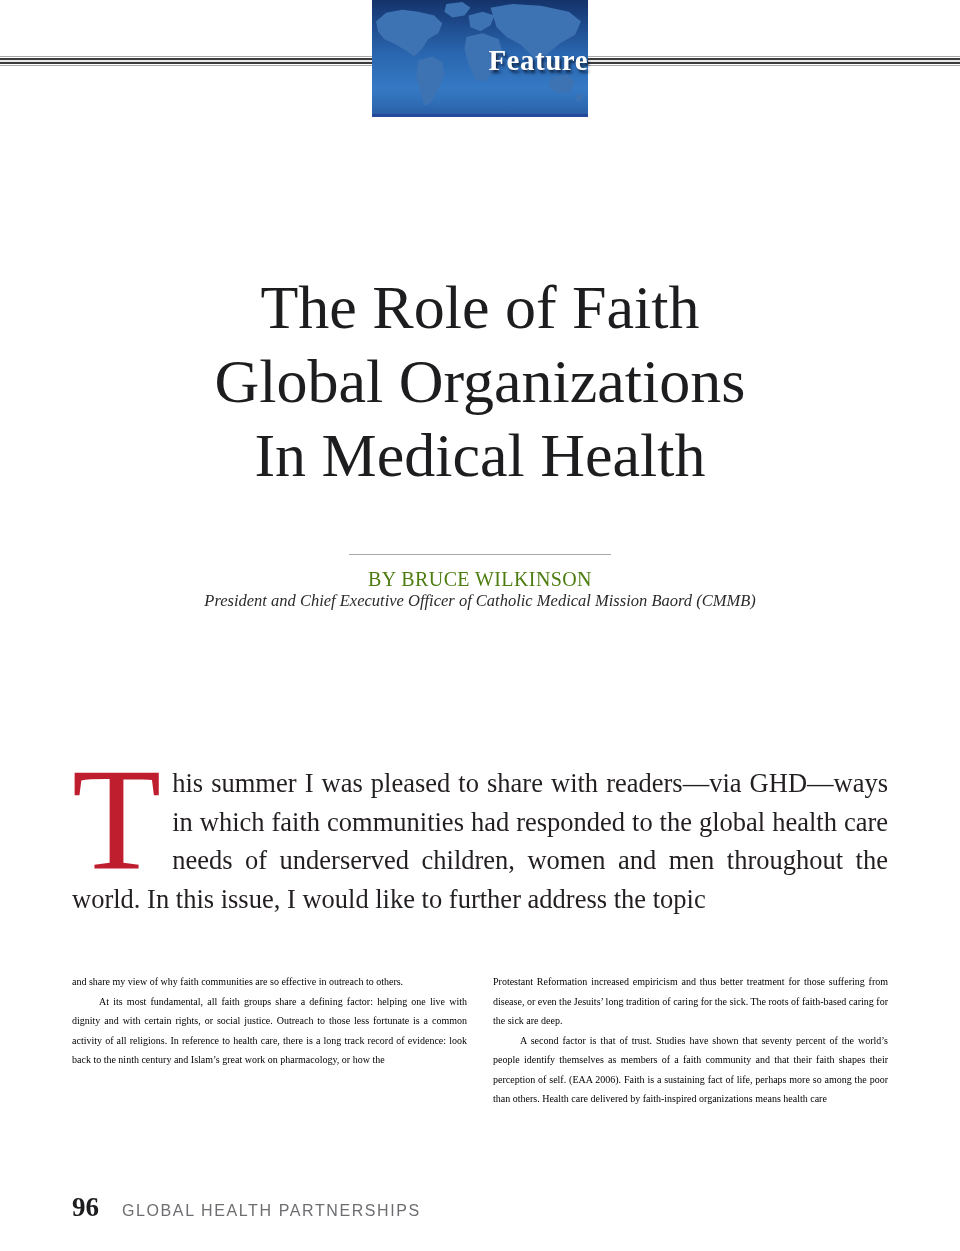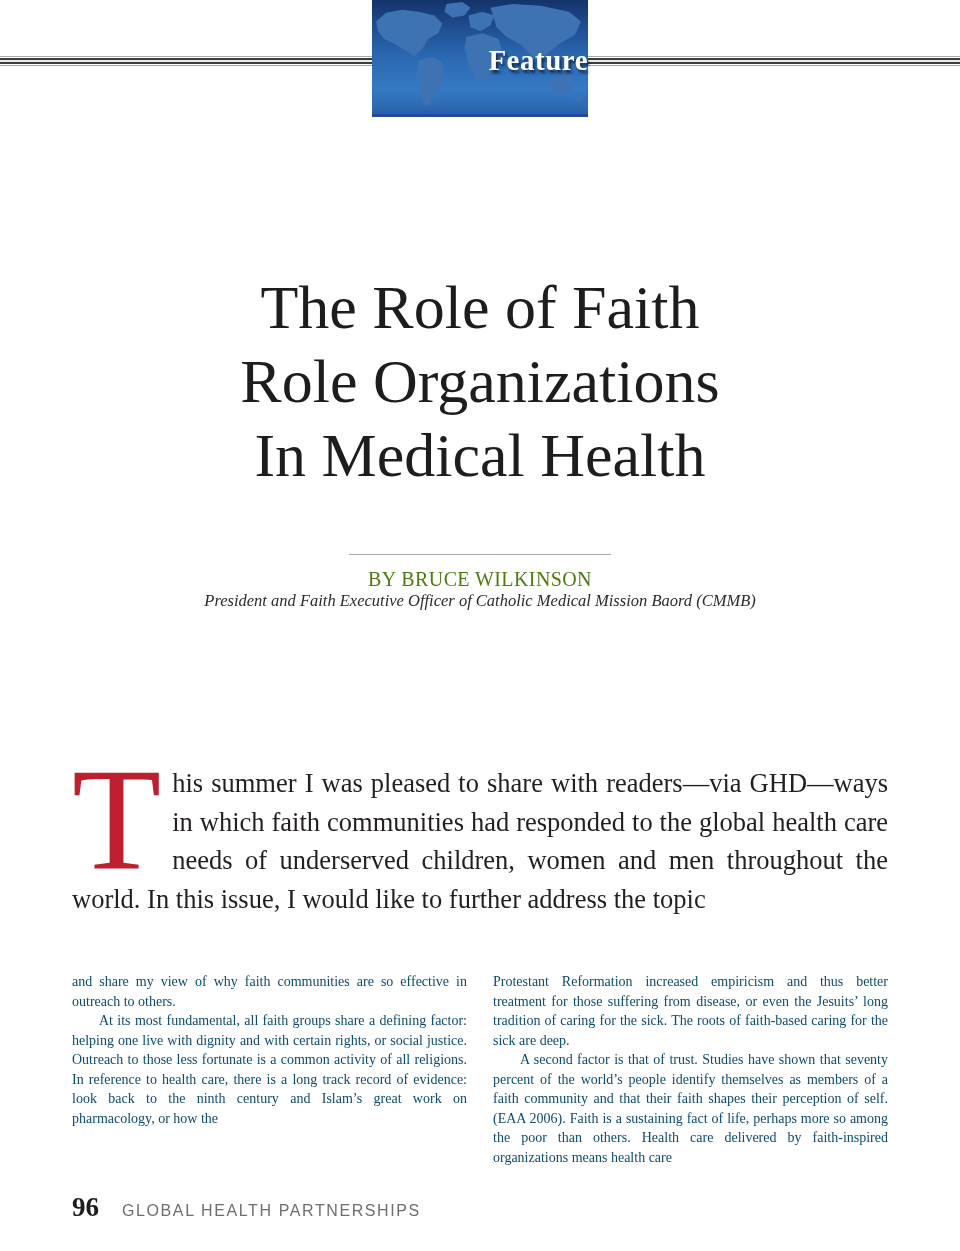--- a/index.html
+++ b/index.html
@@ -72,21 +72,21 @@
     font-size:146px;line-height:104px;
     padding:4px 11px 0 0;
     color:#be1e2d;
   }
 
   
   .columns{
     position:absolute;top:972px;left:72px;width:816px;
     display:flex;gap:26px;
   }
-  .col{width:395px;font-size:14px;line-height:19.55px;text-align:justify;color:#0c4a6e;}
+  .col{width:395px;font-size:10px;line-height:19.55px;text-align:justify;color:#000000;}
   .col p{margin:0;}
   .col p.indent{text-indent:27px;}
 
   
   .footer{
     position:absolute;top:1192px;left:72px;width:816px;
     display:flex;align-items:baseline;
   }
   .page-number{font-size:27px;font-weight:bold;color:#1d1d1f;font-family:"Liberation Serif",serif;}
   .journal-name{
@@ -131,27 +131,27 @@
         <path d="M178,80 L194,76 L202,84 L198,94 L184,96 L176,88 Z"></path>
 
         <path d="M204,98 L210,96 L208,104 L202,104 Z"></path>
       </g>
     </svg>
     <div class="banner-label">Feature</div>
   </div>
 
   <div class="title">
     <div>The Role of Faith</div>
-    <div>Role Organizations</div>
+    <div>Global Organizations</div>
     <div>In Medical Health</div>
   </div>
 
   <div class="byline-rule"></div>
   <div class="byline">BY BRUCE WILKINSON</div>
-  <div class="byline-role">President and Faith Executive Officer of Catholic Medical Mission Baord (CMMB)</div>
+  <div class="byline-role">President and Chief Executive Officer of Catholic Medical Mission Baord (CMMB)</div>
 
   <div class="lede">
     <span class="dropcap">T</span><span>his summer I was pleased to share with readers—via GHD—ways in which faith communities had responded to the global health care needs of underserved children, women and men throughout the world. In this issue, I would like to further address the topic</span>
   </div>
 
   <div class="columns">
     <div class="col">
       <p>and share my view of why faith communities are so effective in outreach to others.</p>
       <p class="indent">At its most fundamental, all faith groups share a defining factor: helping one live with dignity and with certain rights, or social justice. Outreach to those less fortunate is a common activity of all religions. In reference to health care, there is a long track record of evidence: look back to the ninth century and Islam’s great work on pharmacology, or how the</p>
     </div>

